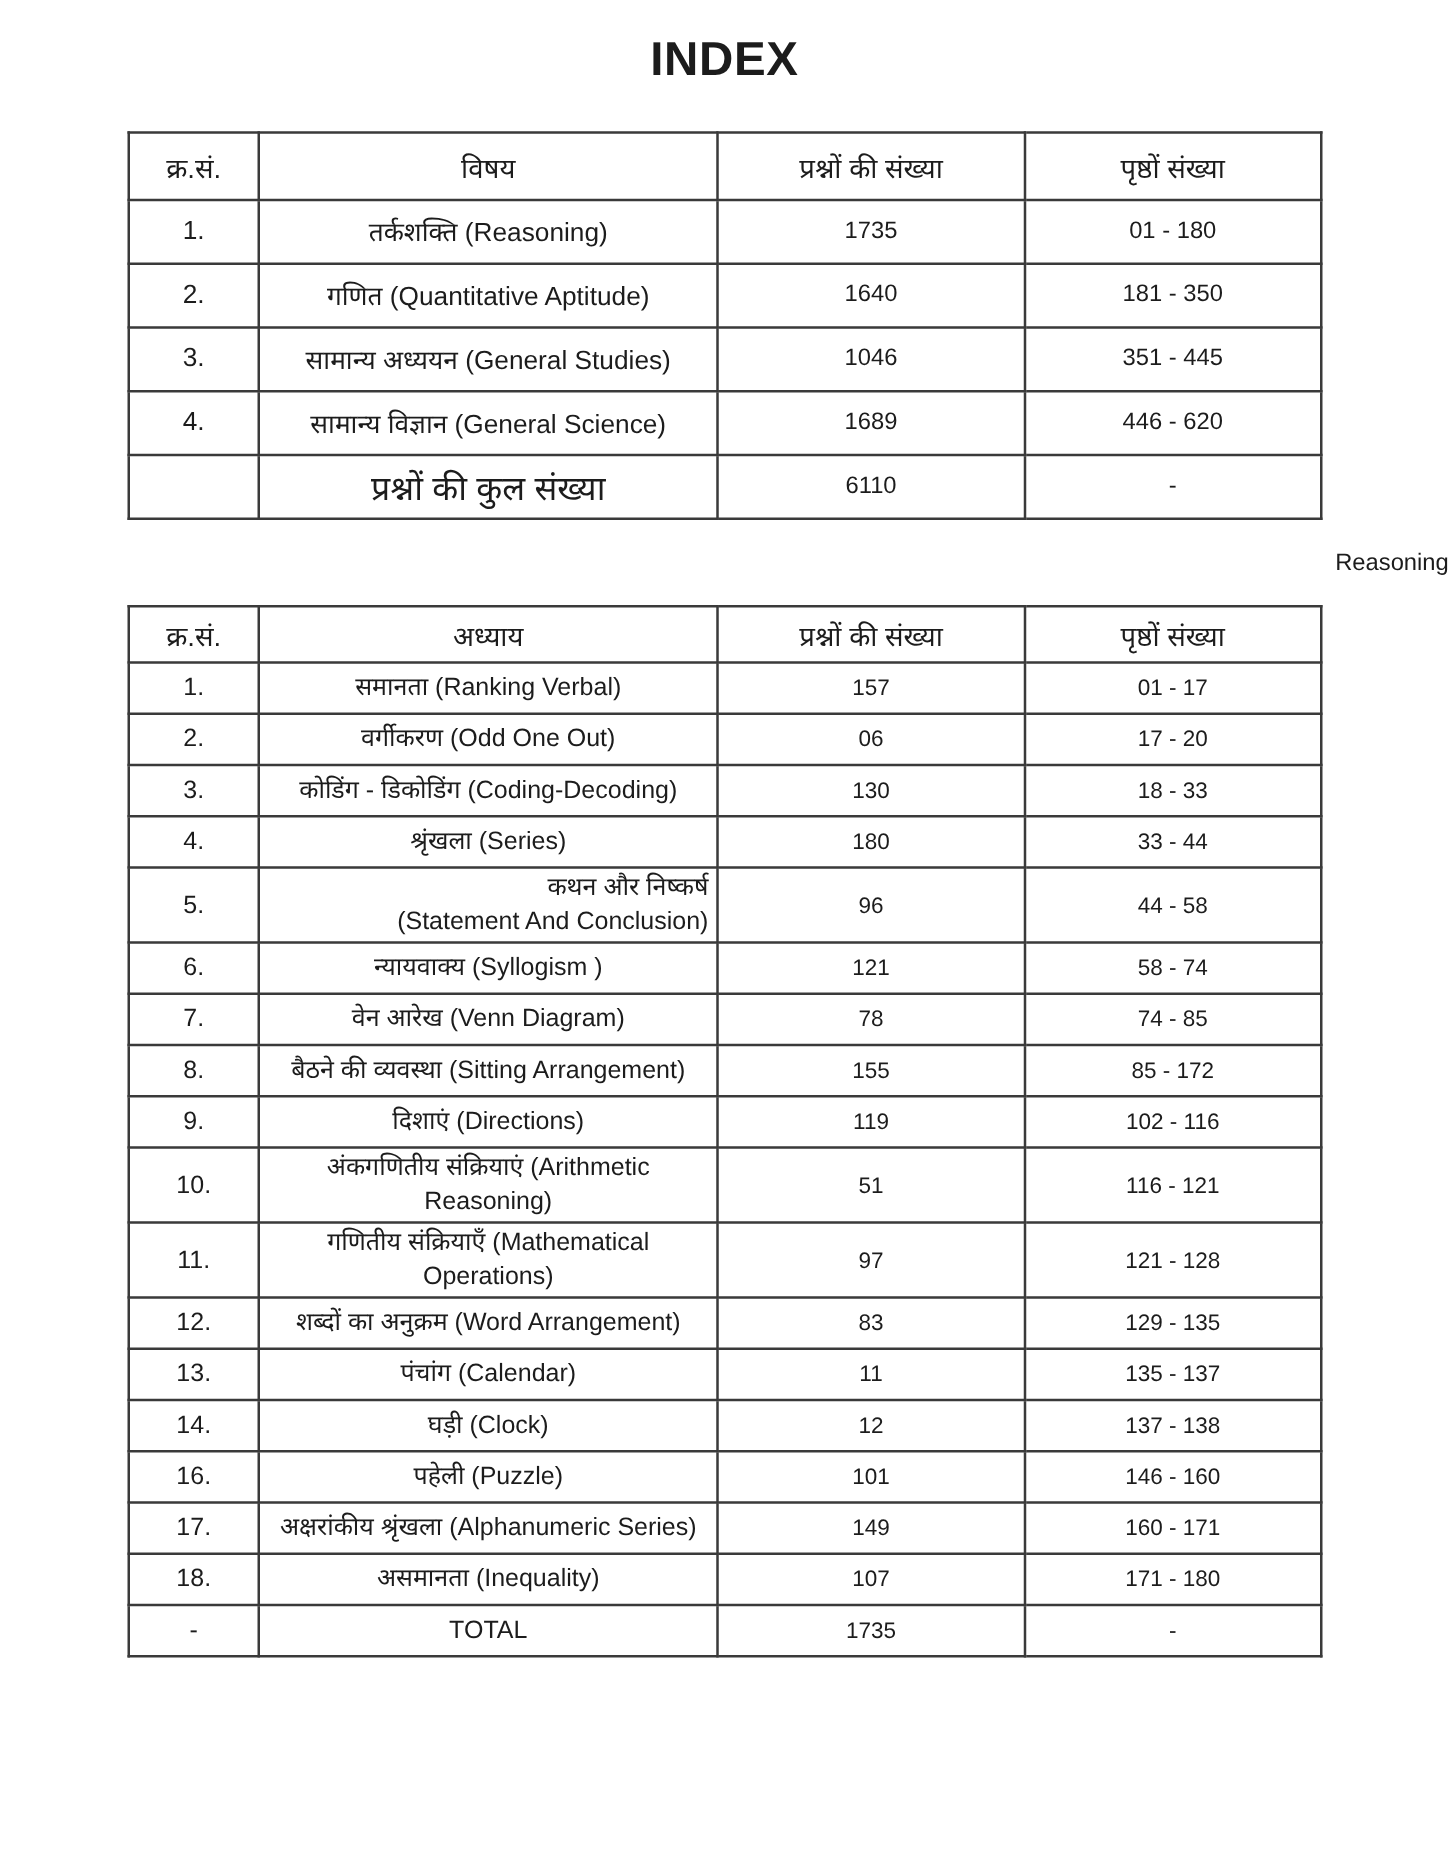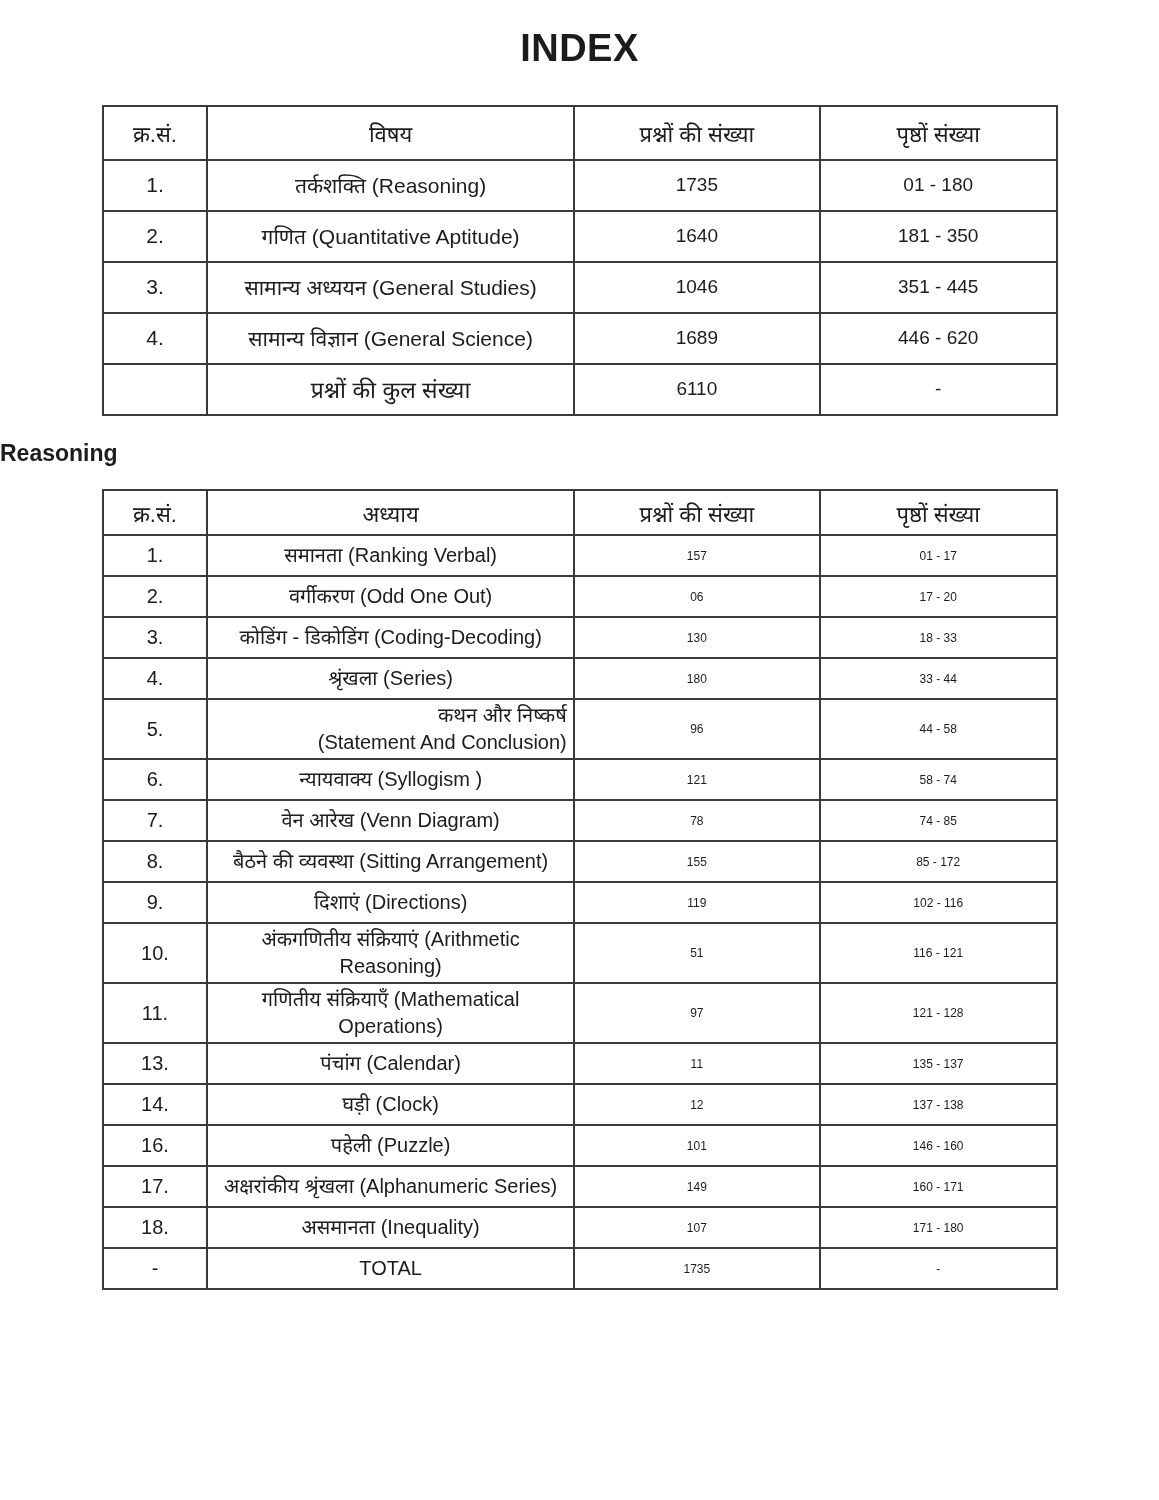--- a/index.html
+++ b/index.html
@@ -19,23 +19,23 @@
   }
   .main-title {
     text-align: center;
     font-size: 38px;
     font-weight: 700;
     letter-spacing: 0.5px;
     margin: 0 0 0 0;
     line-height: 1.2;
   }
   .section-title {
-    text-align: left;
-    font-size: 23px;
-    font-weight: 700;
+    text-align: right;
+    font-size: 19px;
+    font-weight: 400;
     margin: 24px 0 22px 0;
     line-height: 1.2;
   }
   table.idx {
     width: 956px;
     margin: 33px auto 0 auto;
     border-collapse: collapse;
     table-layout: fixed;
   }
   table.idx td, table.idx th {
@@ -47,21 +47,21 @@
     box-sizing: border-box;
   }
   
   table.t1 th { height: 54px; font-size: 22px; }
   table.t1 td { height: 51px; font-size: 21px; }
   table.t1 .num { font-size: 19px; }
   
   table.t2 { margin-top: 0; }
   table.t2 th { height: 45px; font-size: 22px; }
   table.t2 td { height: 41px; font-size: 20px; }
-  table.t2 .num { font-size: 12px; }
+  table.t2 .num { font-size: 18px; }
   .chapter-cell { white-space: pre-line; line-height: 1.35; }
   .bold { font-weight: 700; }
   .sn { font-size: 19px; }
 </style>
 </head>
 <body>
 
 <div class="page">
 
   <h1 class="main-title">INDEX</h1>
@@ -99,21 +99,21 @@
       <td class="num">351 - 445</td>
     </tr>
     <tr>
       <td class="sn">4.</td>
       <td>सामान्य विज्ञान (General Science)</td>
       <td class="num">1689</td>
       <td class="num">446 - 620</td>
     </tr>
     <tr>
       <td class="sn"></td>
-      <td class="bold" style="font-size:23px;">प्रश्नों की कुल संख्या</td>
+      <td class="bold" style="font-size:27px;">प्रश्नों की कुल संख्या</td>
       <td class="num bold">6110</td>
       <td class="num">-</td>
     </tr>
   </tbody>
     </table>
 
   <h2 class="section-title">Reasoning</h2>
 
   <table class="idx t2">
     <colgroup>
@@ -190,20 +190,26 @@
       <td class="num">51</td>
       <td class="num">116 - 121</td>
     </tr>
     <tr>
       <td class="sn">11.</td>
       <td class="chapter-cell">गणितीय संक्रियाएँ (Mathematical Operations)</td>
       <td class="num">97</td>
       <td class="num">121 - 128</td>
     </tr>
     <tr>
+      <td class="sn">12.</td>
+      <td class="chapter-cell">शब्दों  का अनुक्रम (Word Arrangement)</td>
+      <td class="num">83</td>
+      <td class="num">129 - 135</td>
+    </tr>
+    <tr>
       <td class="sn">13.</td>
       <td class="chapter-cell">पंचांग (Calendar)</td>
       <td class="num">11</td>
       <td class="num">135 - 137</td>
     </tr>
     <tr>
       <td class="sn">14.</td>
       <td class="chapter-cell">घड़ी (Clock)</td>
       <td class="num">12</td>
       <td class="num">137 - 138</td>

